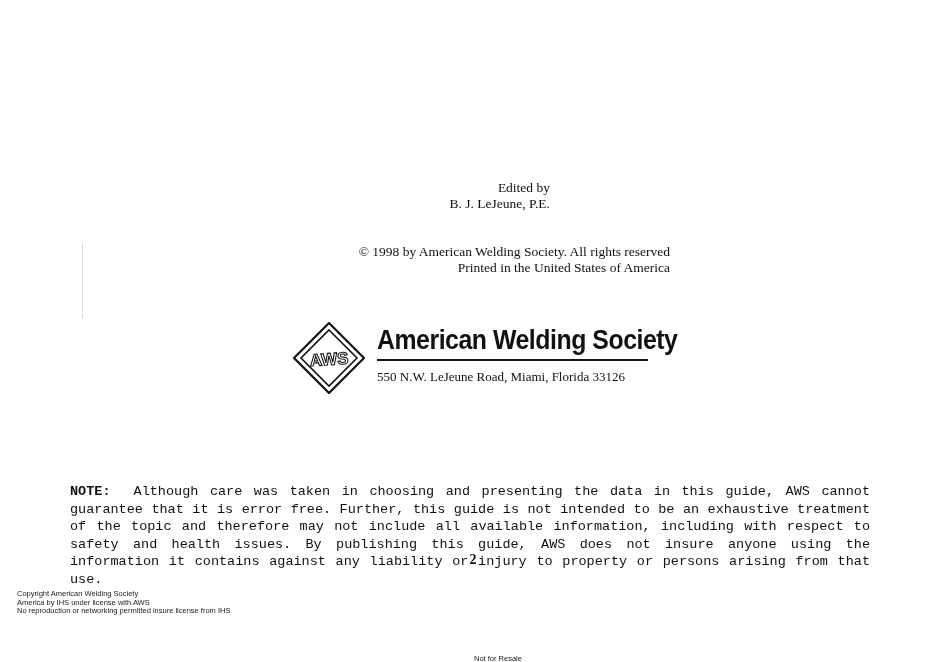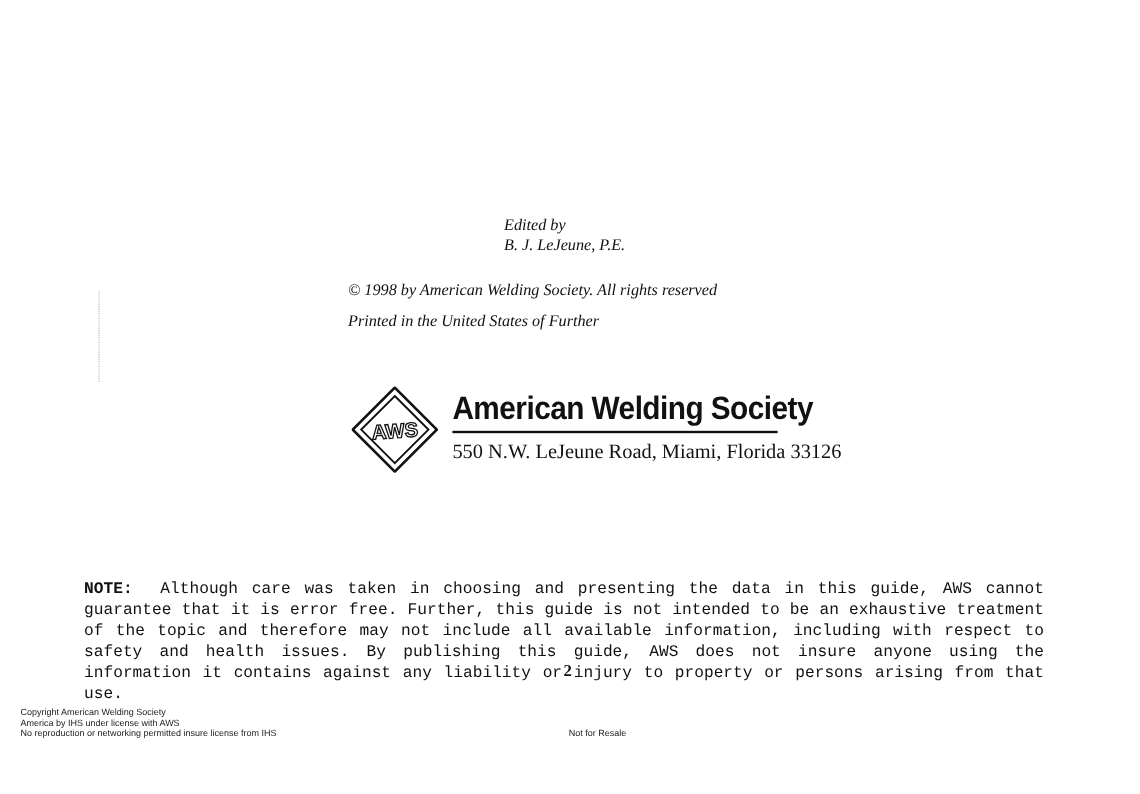--- a/index.html
+++ b/index.html
@@ -1,44 +1,44 @@
 <!DOCTYPE html>
 <html><head>
   <meta charset="utf-8">
   <style>
     html, body { margin: 0; padding: 0; background: #ffffff; }
     body { width: 950px; height: 662px; position: relative; overflow: hidden; color: #111; font-family: "Liberation Serif", serif; }
     .abs { position: absolute; }
-    .center-line { left: 0; width: 950px; text-align: left; font-size: 13.5px; line-height: 16px; font-style: italic; }
+    .center-line { left: 0; width: 950px; text-align: right; font-size: 13.5px; line-height: 16px; }
     #edited-by { top: 180px; left: 420px; width: 130px; }
     #editor-name { top: 196px; left: 420px; width: 130px; }
-    #copyright { top: 234px; left: 290px; width: 380px; }
+    #copyright { top: 244px; left: 290px; width: 380px; }
     #printed { top: 260px; left: 290px; width: 380px; }
     .logo { left: 293px; top: 322px; width: 72px; height: 72px; }
     .org-name { left: 377px; top: 324px; font-family: "Liberation Sans", sans-serif; font-weight: bold; font-size: 27px; letter-spacing: -0.5px; line-height: 32px; transform: scaleX(0.92); transform-origin: left; white-space: nowrap; }
     .org-rule { left: 377px; top: 359px; width: 271px; height: 2px; background: #111; }
-    .org-address { left: 377px; top: 369px; font-size: 17px; line-height: 16px; white-space: nowrap; }
+    .org-address { left: 377px; top: 369px; font-size: 13px; line-height: 16px; white-space: nowrap; }
     .note { left: 70px; top: 483px; width: 800px; font-size: 13.5px; line-height: 17.5px; text-align: justify; font-family: Liberation Mono, monospace; }
     .note b { font-weight: bold; }
     .page-num { left: 458px; top: 552px; width: 30px; text-align: center; font-size: 14px; font-weight: bold; }
     .footer { font-family: "Liberation Sans", sans-serif; font-size: 7.5px; line-height: 8.5px; color: #222; }
     .footer-left { left: 17px; top: 590px; }
-    .footer-right { left: 474px; top: 607px; }
+    .footer-right { left: 474px; top: 655px; }
     .scan-marks { left: 82px; top: 243px; width: 2px; height: 75px; border-left: 1px dotted #bbb; }
   </style>
 </head>
 <body>
 
 <div class="abs scan-marks"></div>
 
 <div id="edited-by" class="abs center-line">Edited by</div>
 <div id="editor-name" class="abs center-line">B. J. LeJeune, P.E.</div>
 
 <div id="copyright" class="abs center-line">© 1998 by American Welding Society. All rights reserved</div>
-<div id="printed" class="abs center-line">Printed in the United States of Further</div>
+<div id="printed" class="abs center-line">Printed in the United States of America</div>
 
 <div class="abs logo">
   <svg width="72" height="72" viewBox="0 0 72 72">
     <polygon points="36,1 71,36 36,71 1,36" fill="none" stroke="#111" stroke-width="2.2"></polygon>
     <polygon points="36,8 64,36 36,64 8,36" fill="none" stroke="#111" stroke-width="1.6"></polygon>
     <text x="36" y="43" text-anchor="middle" font-family="Liberation Sans, sans-serif" font-size="17" font-weight="bold" fill="#fff" stroke="#111" stroke-width="1.1" transform="rotate(-4 36 36)">AWS</text>
   </svg>
 </div>
 
 <div class="abs org-name">American Welding Society</div>

